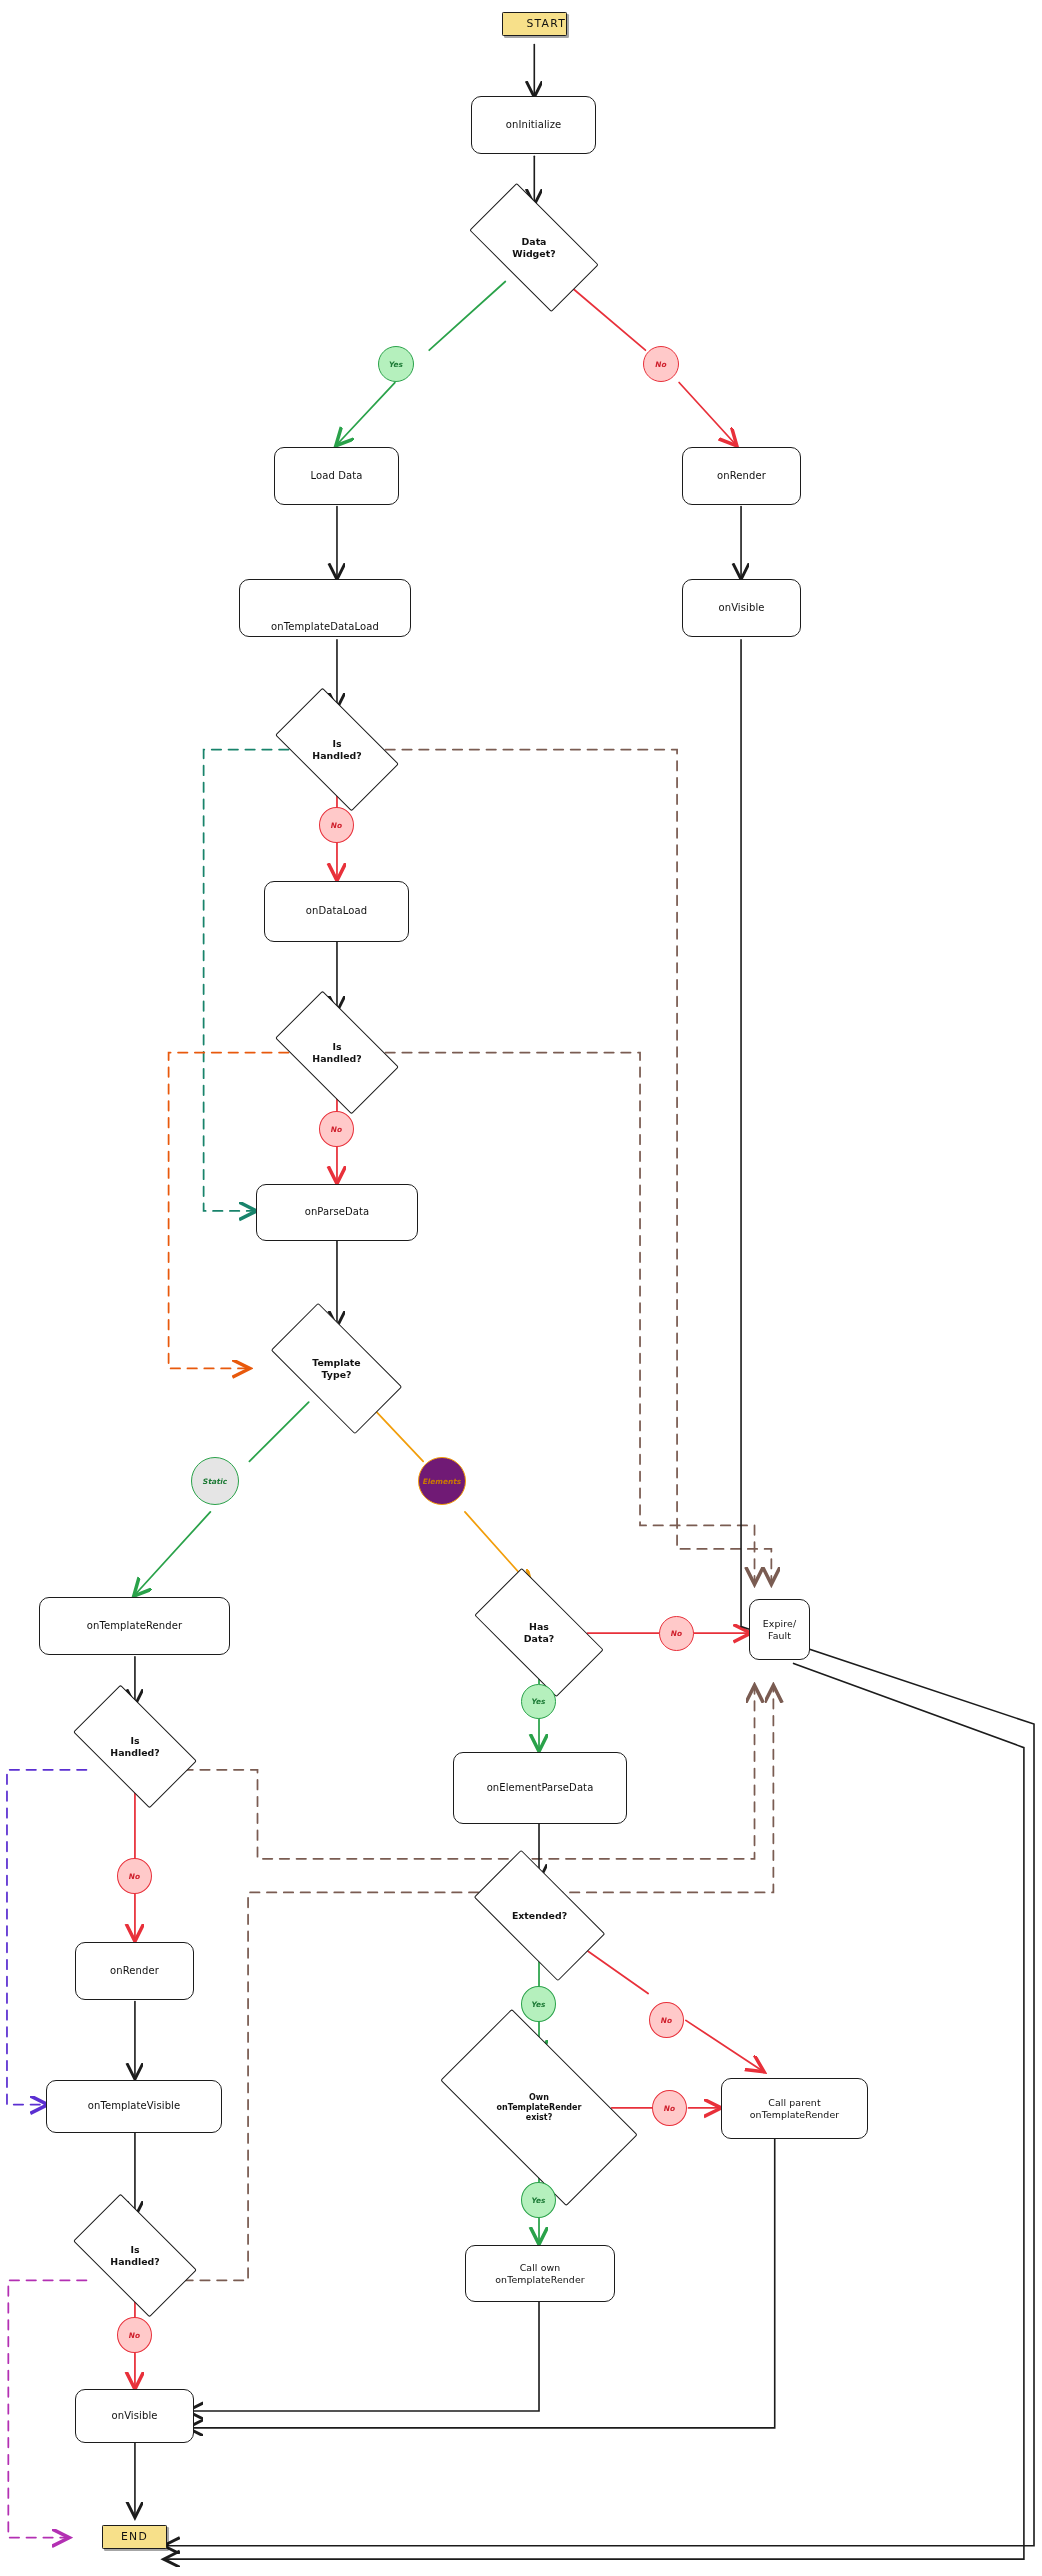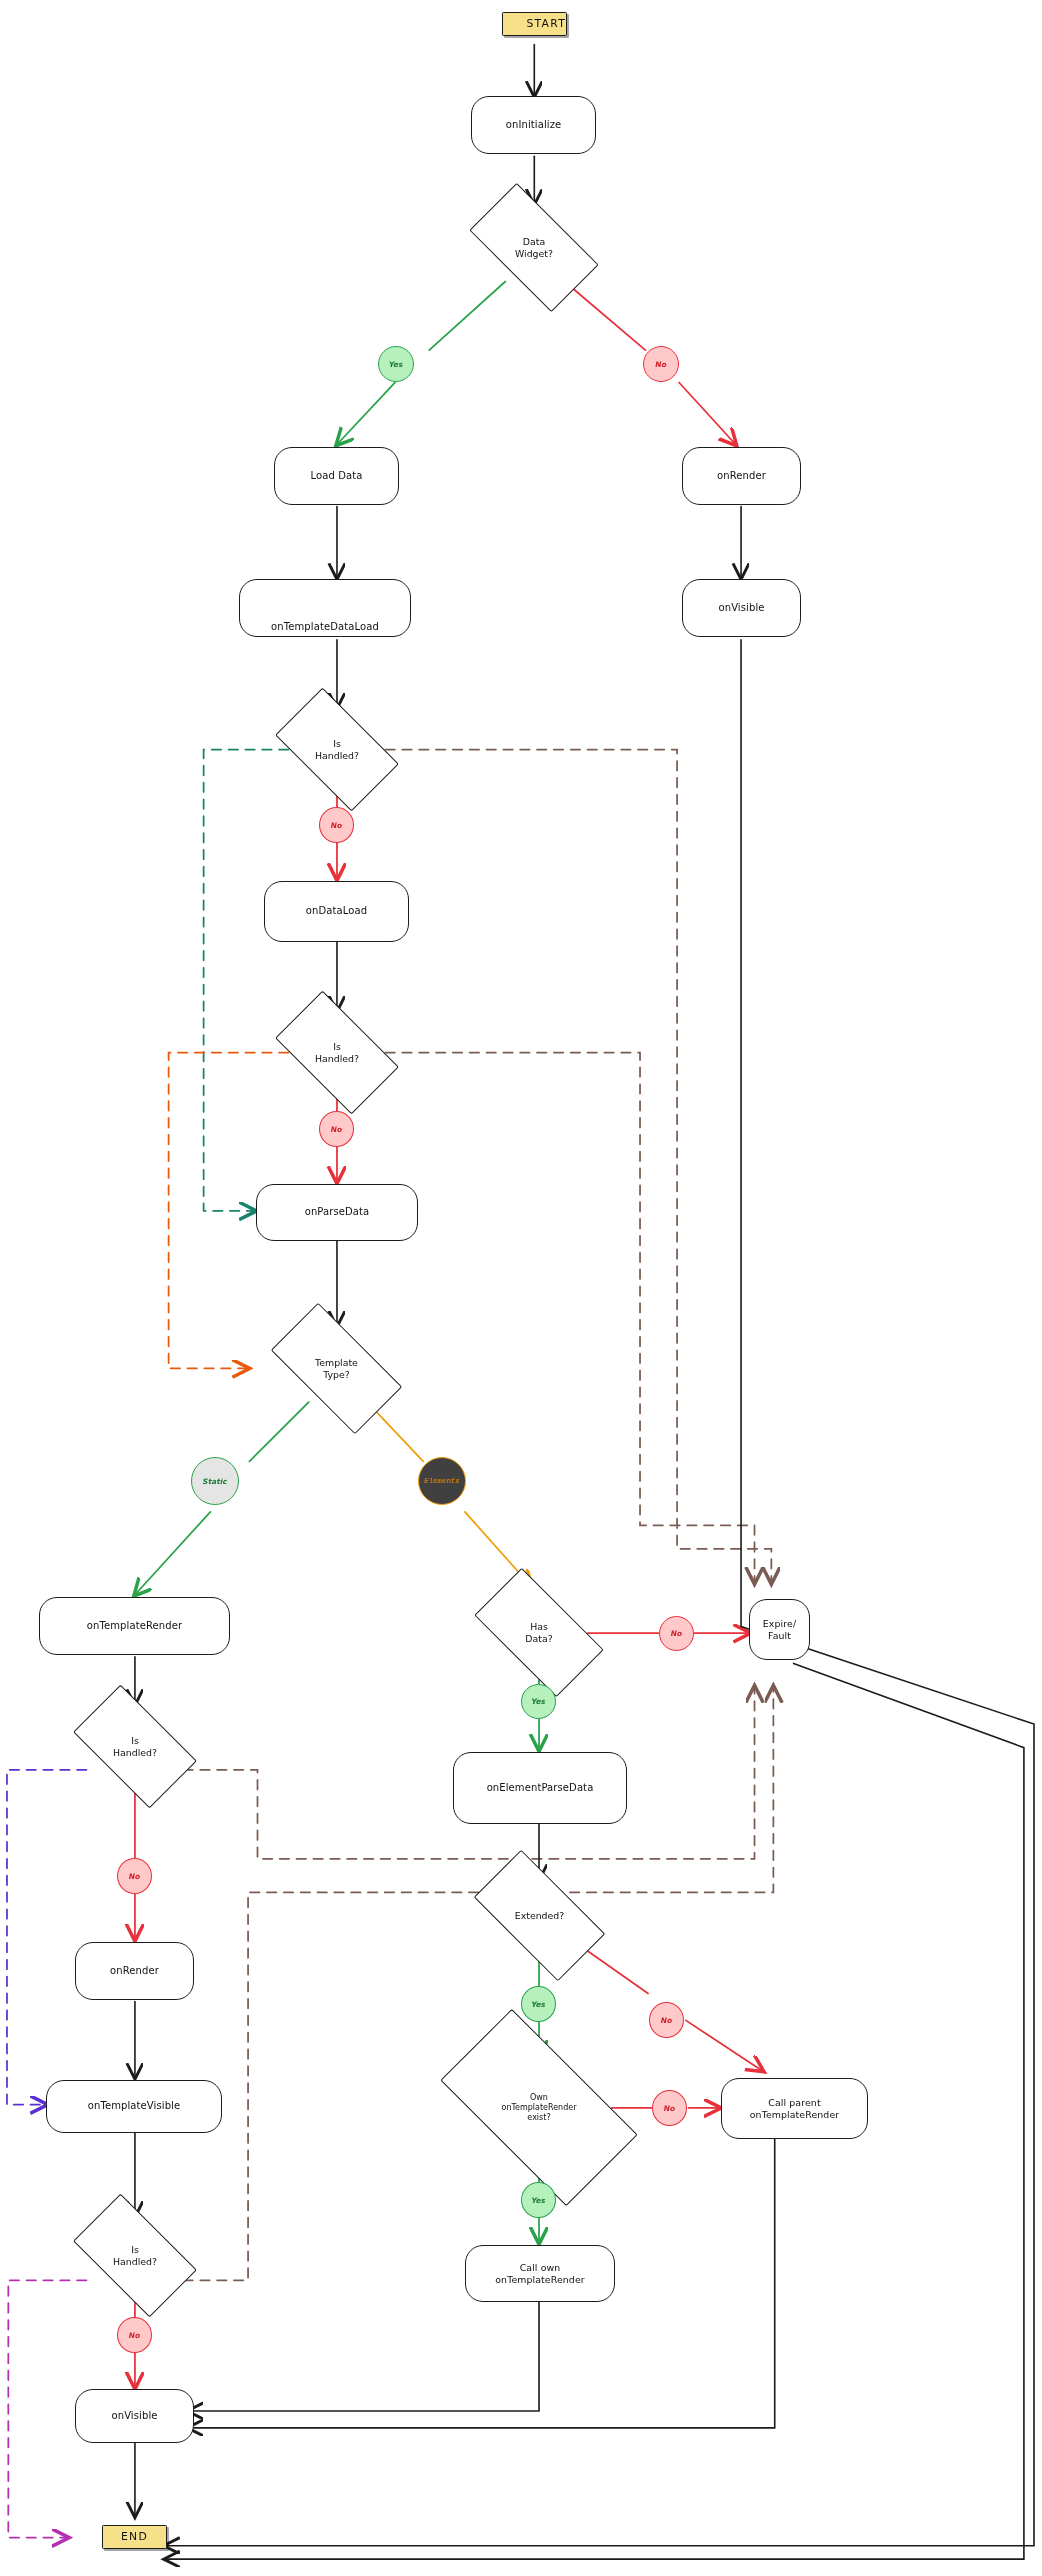--- a/index.html
+++ b/index.html
@@ -3,40 +3,40 @@
 <meta charset="utf-8">
 <style>
   html,body{margin:0;padding:0;background:#ffffff;}
   body{width:1043px;height:2576px;position:relative;overflow:hidden;
        font-family:"DejaVu Sans","Liberation Sans",sans-serif;}
   #stage{position:absolute;left:0;top:0;width:1043px;height:2576px;}
   svg#wires{position:absolute;left:0;top:0;width:1043px;height:2576px;}
 
   .node{position:absolute;box-sizing:border-box;display:flex;align-items:center;
         justify-content:center;text-align:center;background:#ffffff;
-        border:1.5px solid #1c1c1c;border-radius:18px;
+        border:1.5px solid #1c1c1c;border-radius:10px;
         font-family:"DejaVu Sans","Liberation Sans",sans-serif;
         font-size:10px;color:#111111;line-height:1.25;padding:2.7px 5.4px;
         letter-spacing:0.1px;}
   .node.terminal{border-radius:1.3px;border:1.8px solid #1c1c1c;
         background:#f7e08a;font-size:10.8px;letter-spacing:1.3px;
         box-shadow:2px 2px 0 rgba(0,0,0,.35);}
   .diamond{position:absolute;display:flex;align-items:center;justify-content:center;
-        text-align:center;font-size:9.4px;color:#111;line-height:1.25;}
+        text-align:center;font-size:9.4px;color:#111;line-height:1.25;font-weight:bold;}
   .diamond .dshape{position:absolute;left:0;top:0;width:100%;height:100%;
         background:#ffffff;border:1.6px solid #1c1c1c;
         transform:rotate(45deg);box-sizing:border-box;border-radius:2px;}
   .diamond .dtext{position:relative;z-index:2;pointer-events:none;padding:0 2.7px;}
   .badge{position:absolute;display:flex;align-items:center;justify-content:center;
         border-radius:50%;font-size:7.4px;font-style:italic;font-weight:600;
         box-sizing:border-box;}
   .badge.yes{background:#b5f0bd;border:1.6px solid #2aa24a;color:#1d7a36;}
   .badge.no{background:#ffc9c9;border:1.6px solid #e8303a;color:#cf1f2c;}
   .badge.static{background:#e5e5e5;border:1.8px solid #2aa24a;color:#1d7a36;}
-  .badge.elements{background:#404040;border:1.8px solid #f29e0b;color:#cc7a00;font-family:Liberation Mono, monospace;}
+  .badge.elements{background:#701a75;border:1.8px solid #f29e0b;color:#cc7a00;}
 </style>
 </head>
 <body>
 
 <div id="stage">
 
   <svg id="wires" viewBox="0 0 1548 3825" xmlns="http://www.w3.org/2000/svg">
     <defs>
       <marker id="ahBlack" markerWidth="12" markerHeight="12" refX="9" refY="5" orient="auto">
         <path d="M0,0 L10,5 L0,10" fill="none" stroke="#1c1c1c" stroke-width="1.8"></path>

